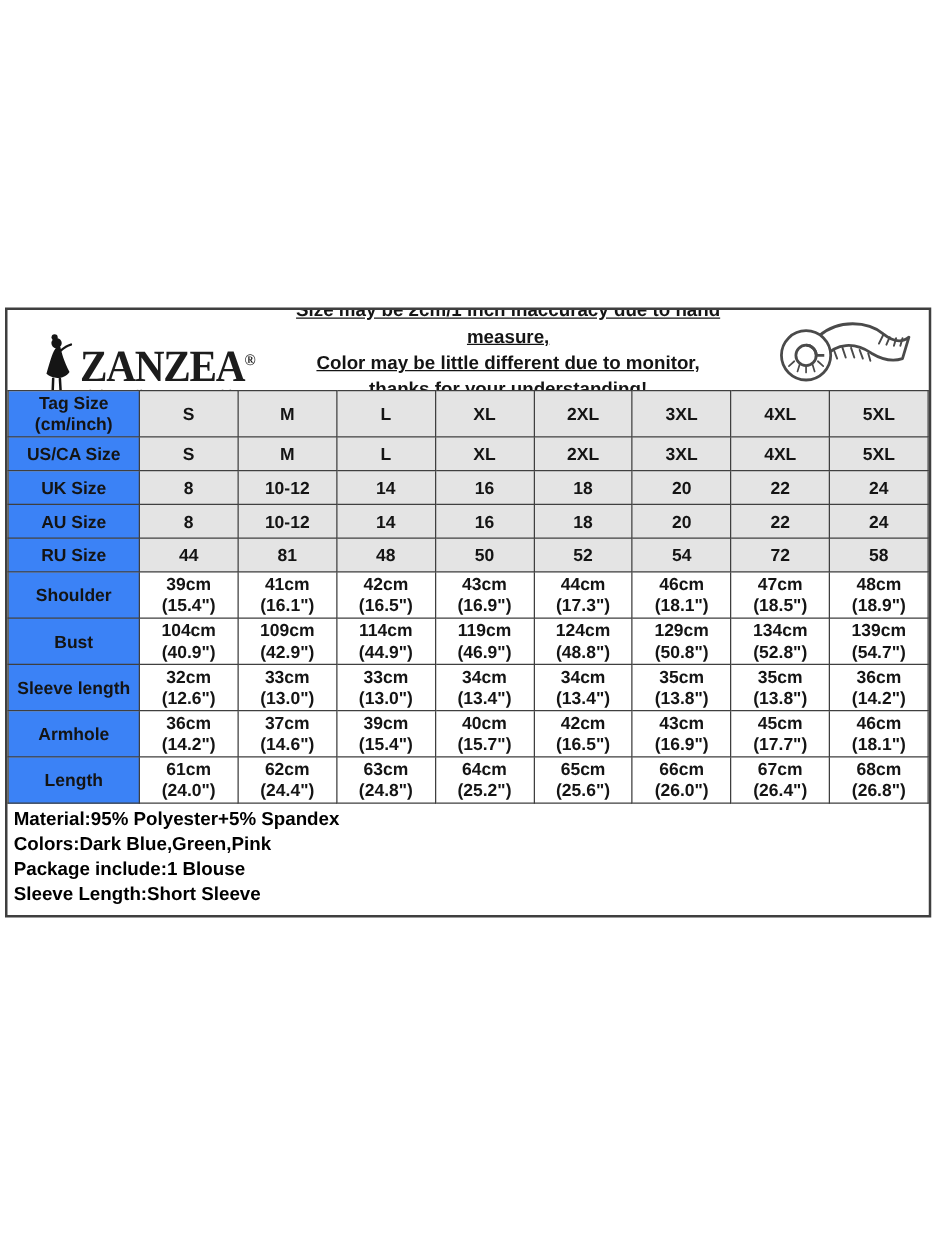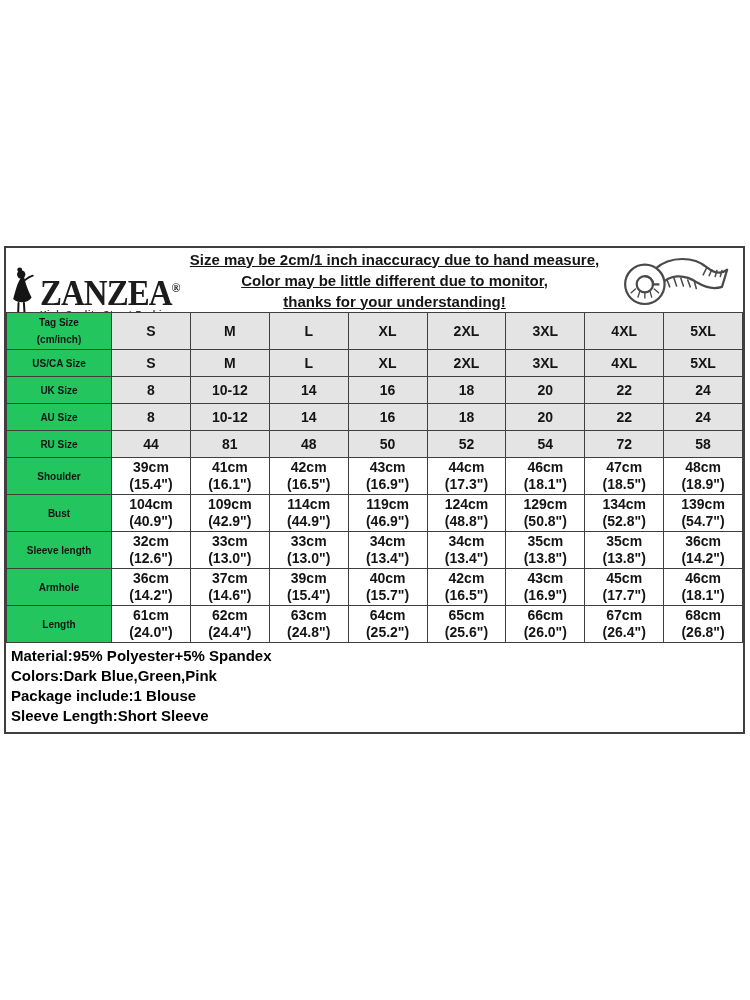--- a/index.html
+++ b/index.html
@@ -7,21 +7,21 @@
     width:750px;height:1000px;background:#ffffff;position:relative;
     font-family:"Liberation Sans", sans-serif;color:#111;
     -webkit-font-smoothing:antialiased;
   }
   .sheet{
     position:absolute;left:4px;top:246px;width:741px;
     border:2px solid #3f3f3f;box-sizing:border-box;background:#fff;
   }
   
   .header{display:flex;align-items:center;height:64px;overflow:hidden;}
-  .logo{display:flex;align-items:center;padding-left:0;width:178px;flex:0 0 auto;margin-top:32px;}
+  .logo{display:flex;align-items:center;padding-left:24px;width:178px;flex:0 0 auto;margin-top:32px;}
   .logo svg{flex:0 0 auto;}
   .logo-text{margin-left:2px;}
   .brand-row{
     font-family:"Liberation Serif", serif;font-weight:700;
     font-size:33px;line-height:30px;letter-spacing:-1px;color:#1c1c1c;
     transform:scaleY(1.08);transform-origin:left center;white-space:nowrap;
   }
   .reg{font-size:12px;vertical-align:super;letter-spacing:0;}
   .tagline{
     font-size:9px;letter-spacing:0.6px;color:#3a3a3a;margin-top:0px;
@@ -34,21 +34,21 @@
   .tape-wrap{flex:0 0 auto;width:138px;display:flex;justify-content:center;}
   
   table.size-table{
     border-collapse:collapse;width:100%;table-layout:fixed;
     font-size:14px;font-weight:700;color:#141414;
   }
   table.size-table th,table.size-table td{
     border:1px solid #3f3f3f;text-align:center;vertical-align:middle;
     padding:1px 2px;line-height:17px;
   }
-  table.size-table th{background:#22c55e;width:100px;font-size:10px;}
+  table.size-table th{background:#3b82f6;width:100px;font-size:14px;}
   table.size-table td{background:#ffffff;}
   tr.shaded td{background:#e4e4e4;}
   tr.h1{height:27px;}
   tr.h2{height:37px;}
   
   .notes{padding:3px 5px 6px 5px;}
   .note-line{font-weight:700;font-size:15px;line-height:20px;color:#000000;}
 </style>
 </head>
 <body>

